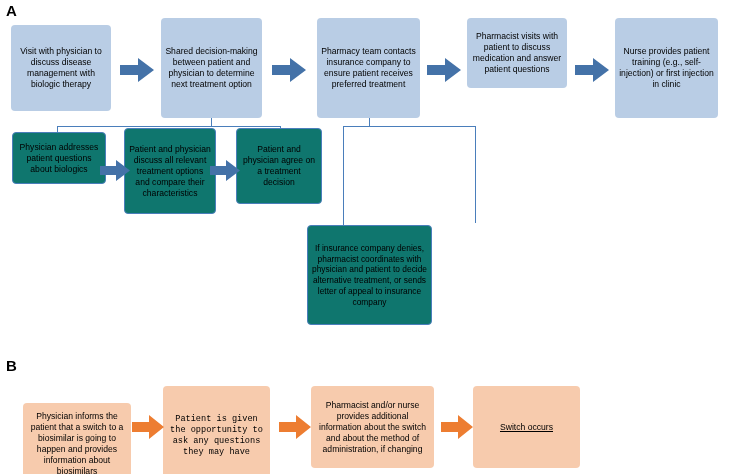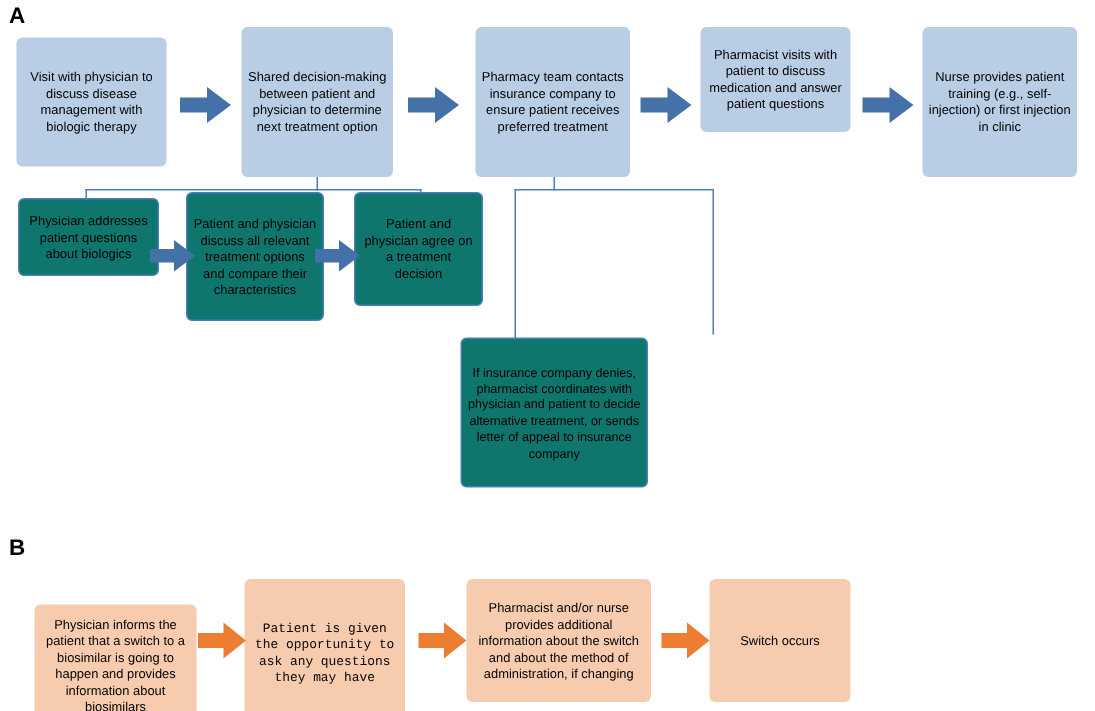--- a/index.html
+++ b/index.html
@@ -160,21 +160,21 @@
   </div>
 
   <div class="node node-orange-fill" style="left:163px; top:386px; width:107px; height:100px;font-family:Liberation Mono, monospace;">
     <span>Patient is given the opportunity to ask any questions they may have</span>
   </div>
 
   <div class="node node-orange-fill" style="left:311px; top:386px; width:123px; height:82px;">
     <span>Pharmacist and/or nurse provides additional information about the switch and about the method of administration, if changing</span>
   </div>
 
-  <div class="node node-orange-fill" style="left:473px; top:386px; width:94px; height:82px;">
+  <div class="node node-orange-fill" style="left:473px; top:386px; width:107px; height:82px;text-decoration:underline;">
     <span>Switch occurs</span>
   </div>
 
   <div class="arrow" style="left:131px; top:413px;">
     <svg width="34" height="28" viewBox="0 0 34 28">
       <path d="M1,9 L18,9 L18,2 L33,14 L18,26 L18,19 L1,19 Z" fill="#ed7d31"></path>
     </svg>
   </div>
   <div class="arrow" style="left:278px; top:413px;">
     <svg width="34" height="28" viewBox="0 0 34 28">

